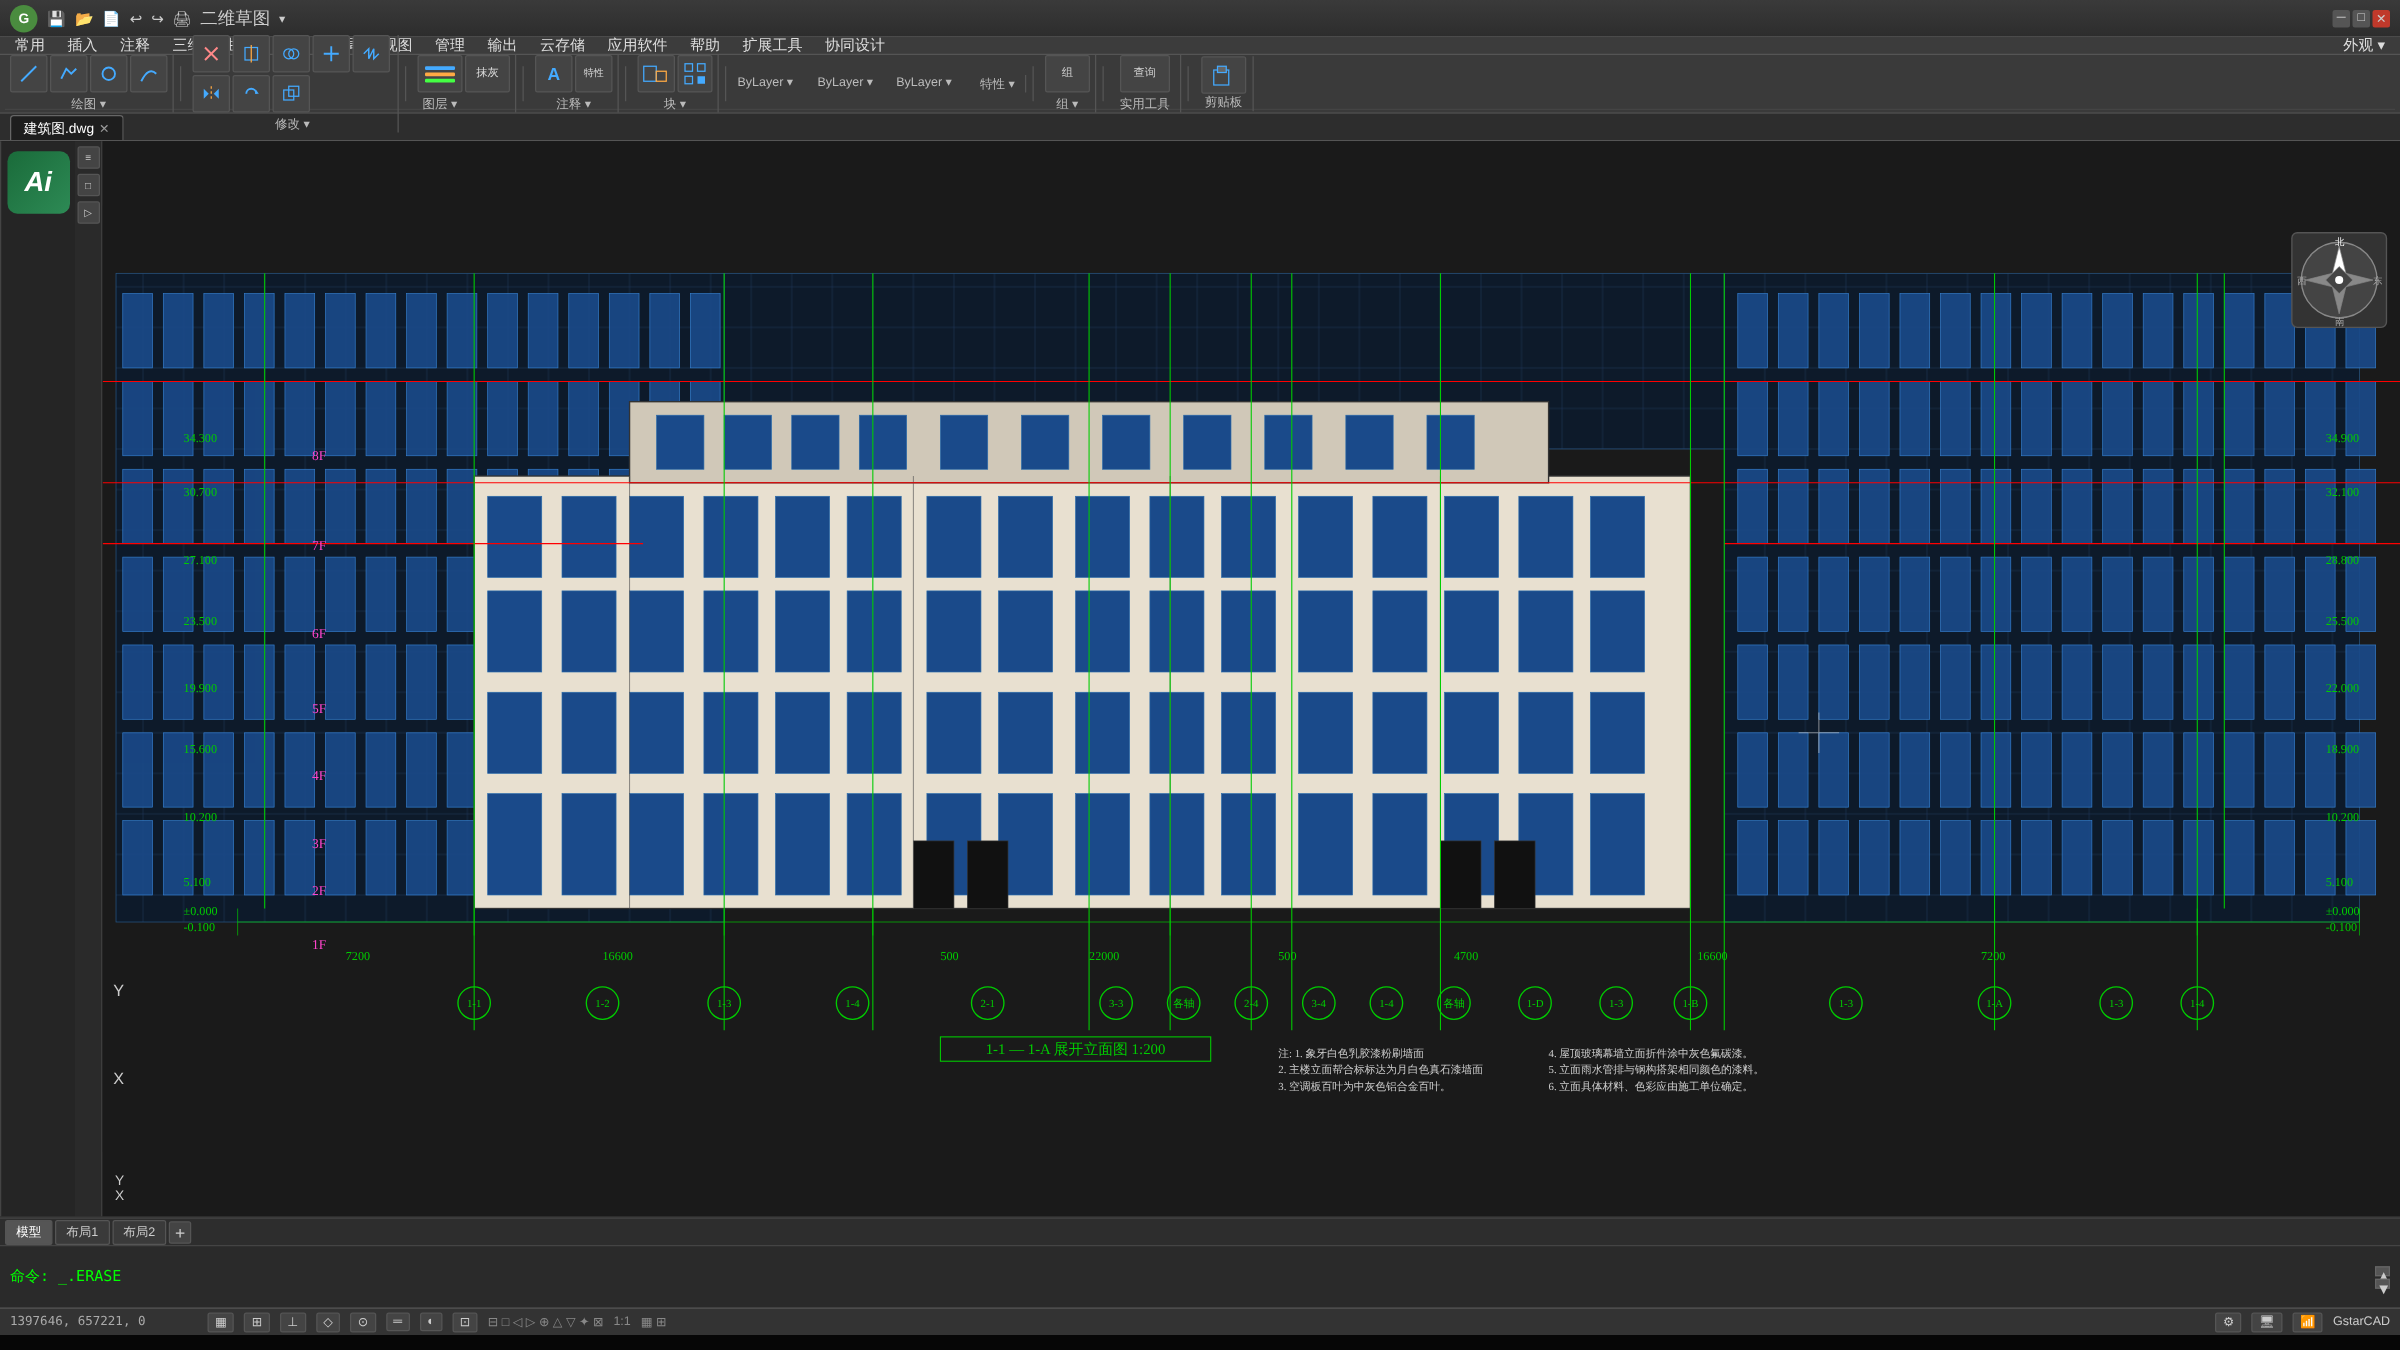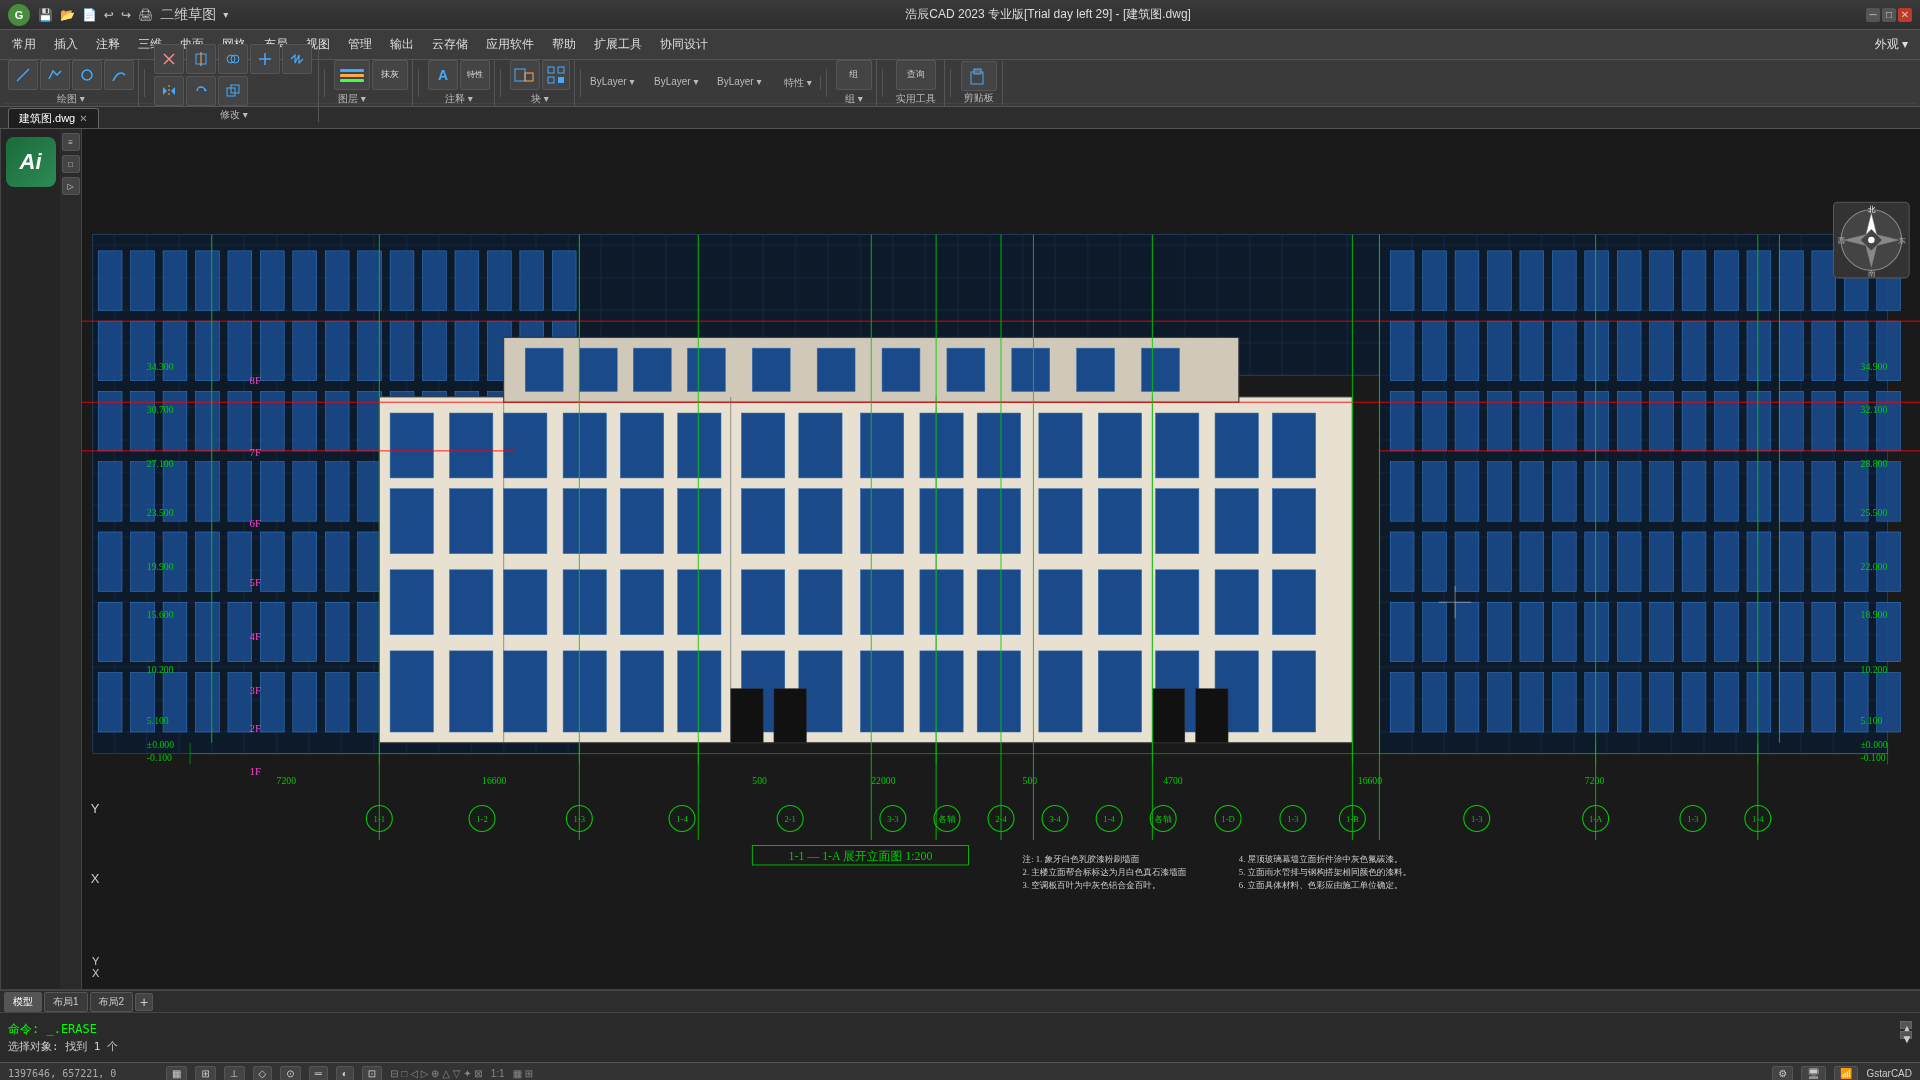--- a/index.html
+++ b/index.html
@@ -41,21 +41,21 @@
     }
     #title-bar .window-controls span {
       width: 14px; height: 14px;
       display: flex; align-items: center; justify-content: center;
       font-size: 10px; color: #ccc; cursor: pointer;
       background: #555; border-radius: 2px;
     }
 
     
     #menu-bar {
-      height: 30px;
+      height: 14px;
       background: #3c3c3c;
       display: flex;
       align-items: center;
       padding: 0 4px;
       border-bottom: 1px solid #555;
       gap: 2px;
     }
     #menu-bar .menu-item {
       padding: 2px 8px;
       font-size: 12px;
@@ -298,21 +298,20 @@
       <span style="color:#ccc;font-size:12px;cursor:pointer;padding:2px;">💾</span>
       <span style="color:#ccc;font-size:12px;cursor:pointer;padding:2px;">📂</span>
       <span style="color:#ccc;font-size:12px;cursor:pointer;padding:2px;">📄</span>
       <span style="color:#ccc;font-size:12px;cursor:pointer;padding:2px;">↩</span>
       <span style="color:#ccc;font-size:12px;cursor:pointer;padding:2px;">↪</span>
       <span style="color:#ccc;font-size:12px;cursor:pointer;padding:2px;">🖨</span>
       <span style="color:#ccc;font-size:14px;padding:2px;text-align:right;">二维草图</span>
       <span style="color:#ccc;font-size:10px;padding:2px;">▾</span>
     </div>
   </div>
-  <div class="title-text">浩辰CAD 2023 专业版[Trial day left 29] - [建筑图.dwg]</div>
   <div class="window-controls">
     <span>─</span>
     <span>□</span>
     <span style="background:#c0392b;">✕</span>
   </div>
 </div>
 
 <div id="menu-bar">
   <div class="menu-item">常用</div>
   <div class="menu-item">插入</div>
@@ -1088,21 +1087,20 @@
     <div class="layout-tab active">模型</div>
     <div class="layout-tab">布局1</div>
     <div class="layout-tab">布局2</div>
     <div class="layout-tab-add">+</div>
   </div>
 
   <div id="bottom-panel">
     <div style="display:flex;align-items:flex-start;gap:8px;">
       <div style="display:flex;flex-direction:column;gap:1px;flex:1;">
         <div class="command-line">命令: _.ERASE</div>
-        <div class="command-line2">选择对象: 找到 1 个</div>
       </div>
       <div style="display:flex;flex-direction:column;gap:2px;">
         <div style="width:12px;height:8px;background:#555;border:1px solid #666;cursor:pointer;">▲</div>
         <div style="width:12px;height:8px;background:#555;border:1px solid #666;cursor:pointer;">▼</div>
       </div>
     </div>
   </div>
 </div>
 
 <div id="status-bar">

